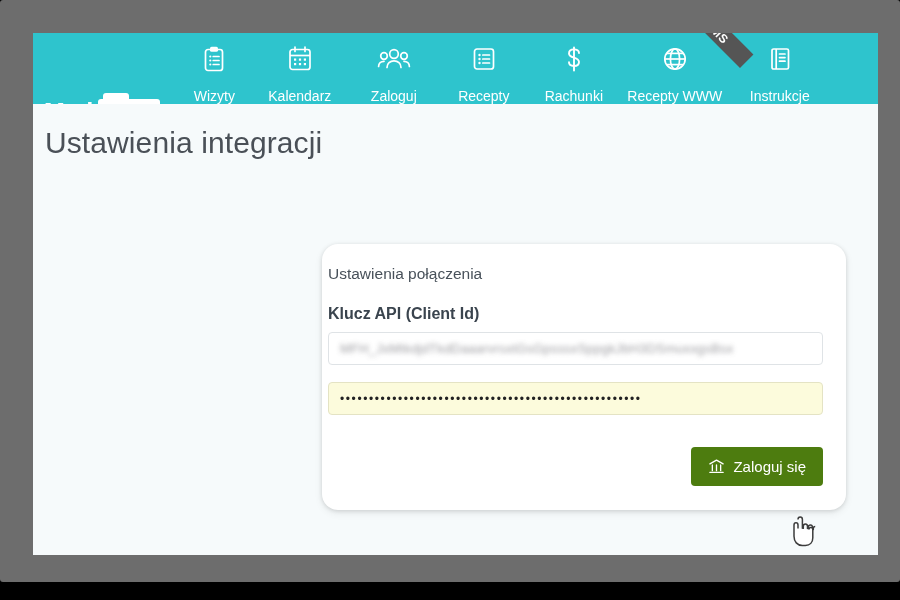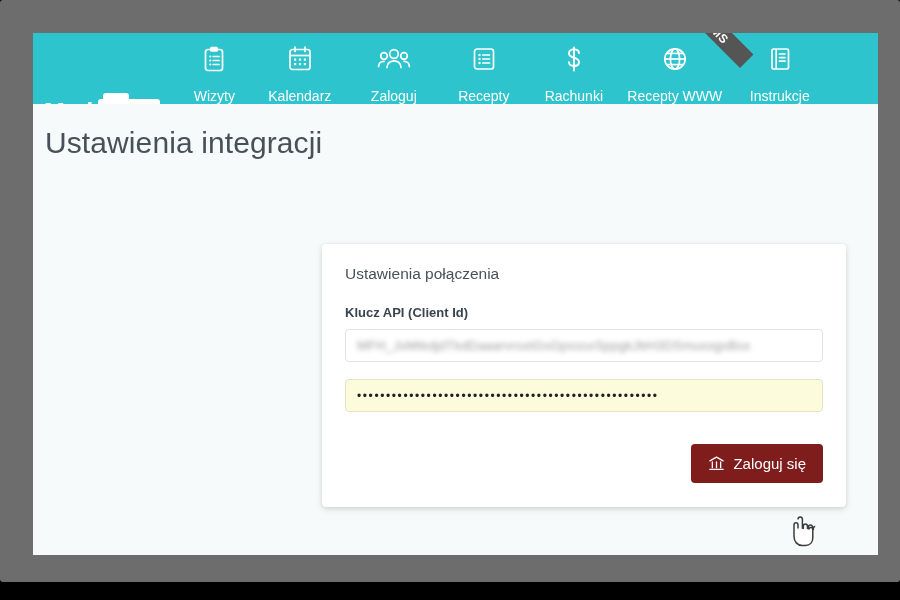--- a/index.html
+++ b/index.html
@@ -169,33 +169,33 @@
     letter-spacing: 0.1px;
   }
 
   
   .card {
     position: absolute;
     left: 289px;
     top: 140px;
     width: 524px;
     background: #ffffff;
-    border-radius: 4px;
+    border-radius: 16px;
     box-shadow: 0 1px 4px rgba(0,0,0,0.13), 0 3px 9px rgba(0,0,0,0.07);
-    padding: 21px 23px 24px 23px;
+    padding: 21px 23px 24px 6px;
   }
 
   .card-title {
     font-size: 15.5px;
     color: #48515a;
     margin-bottom: 22px;
   }
 
   .field-label {
-    font-size: 13px;
+    font-size: 16px;
     font-weight: bold;
     color: #3a444e;
     margin-bottom: 9px;
   }
 
   .text-input {
     width: 100%;
     height: 33px;
     border: 1px solid #dfe3e6;
     border-radius: 4px;
@@ -242,21 +242,21 @@
     margin-top: 32px;
     display: flex;
     justify-content: flex-end;
   }
 
   .login-button {
     position: relative;
     display: inline-flex;
     align-items: center;
     gap: 8px;
-    background: #7f1d1d;
+    background: #4d7c0f;
     color: #ffffff;
     border: none;
     border-radius: 4px;
     padding: 11px 17px;
     font-size: 15px;
     font-family: "Liberation Sans", sans-serif;
     cursor: pointer;
     justify-content: space-between;
   }
   .login-button svg { display: block; }

